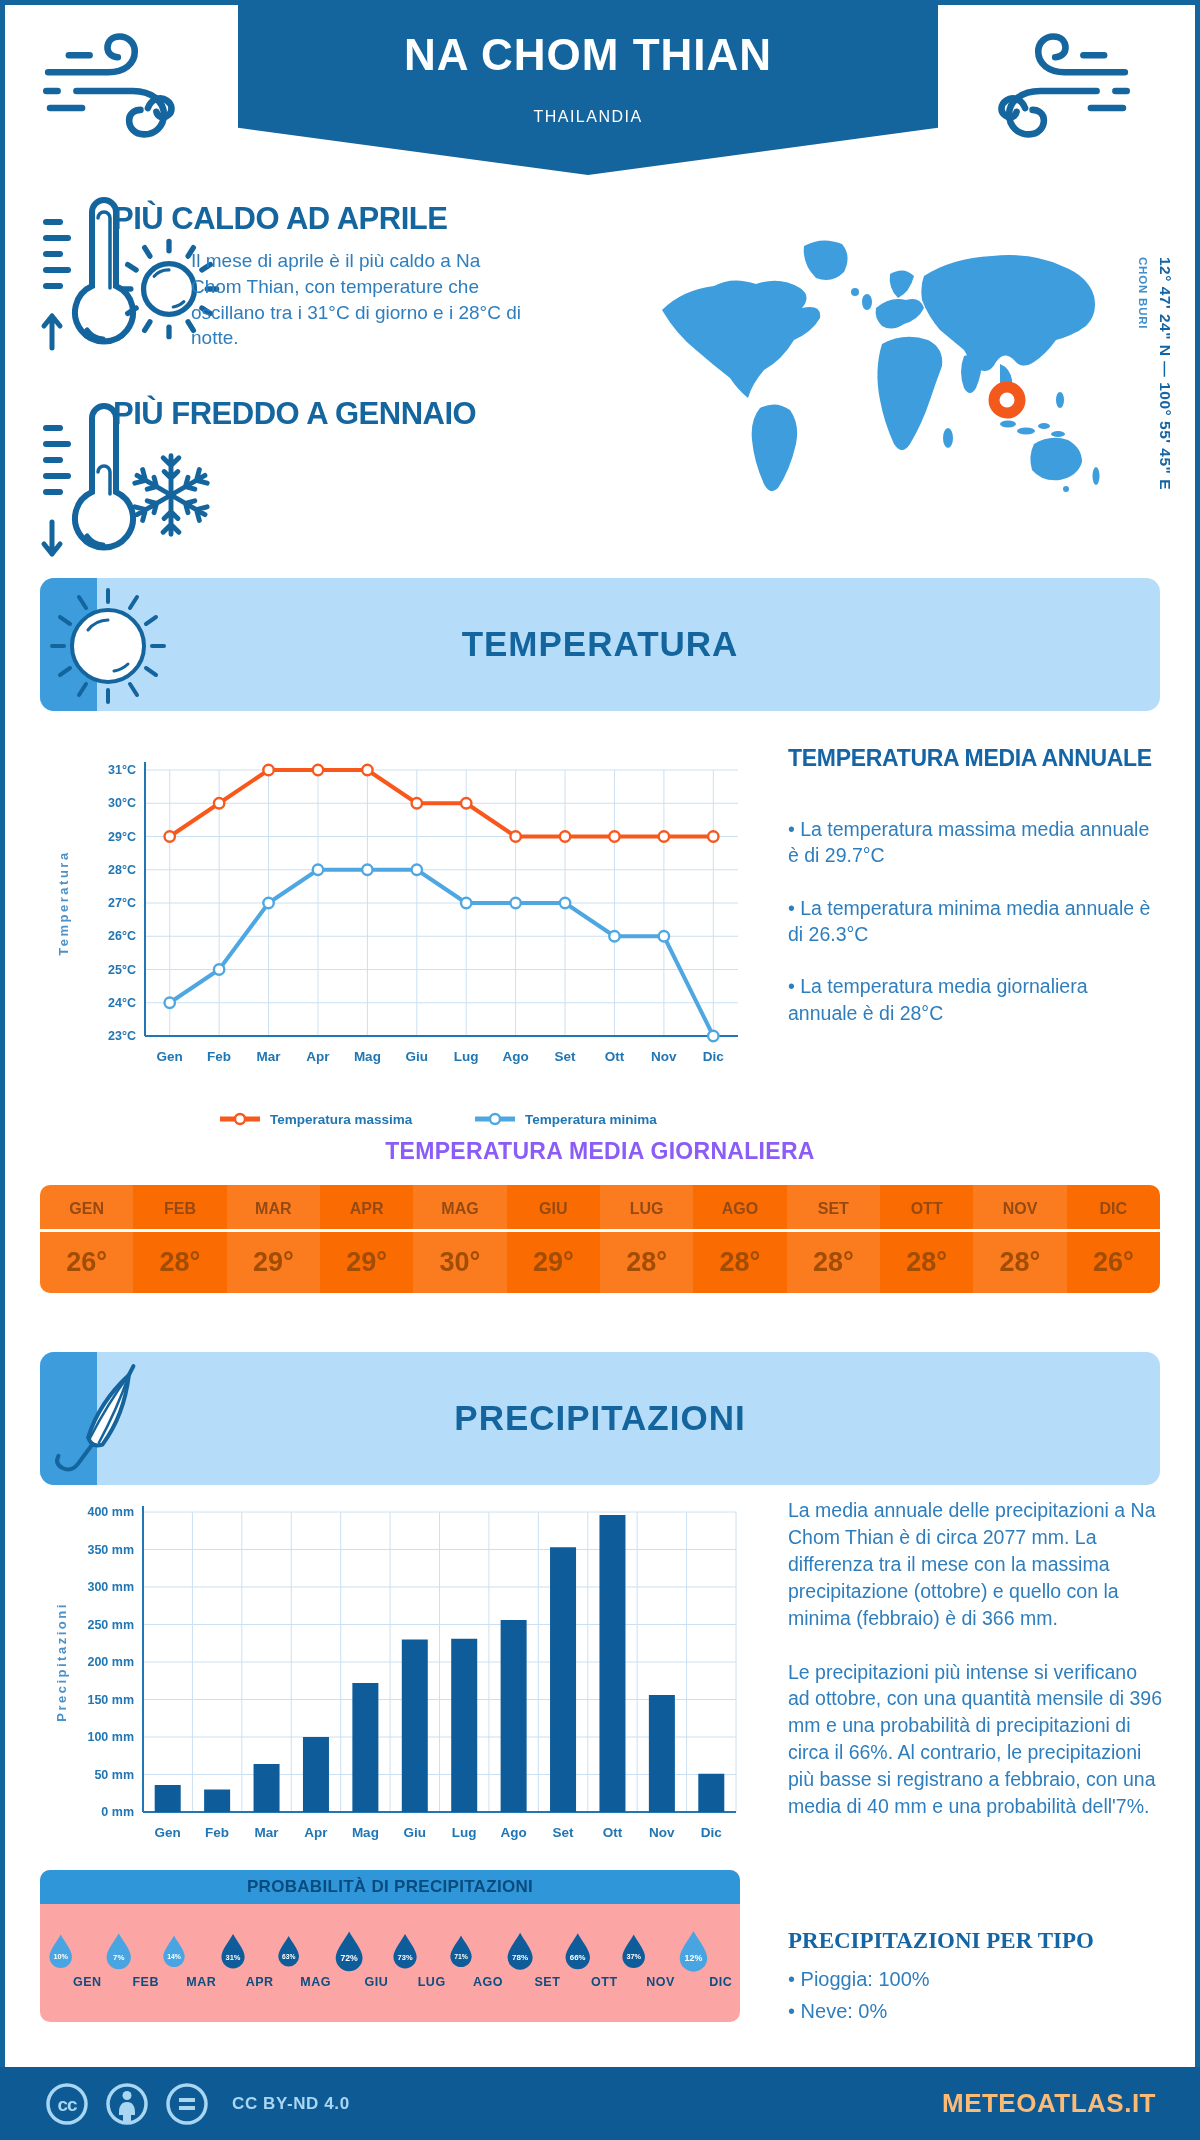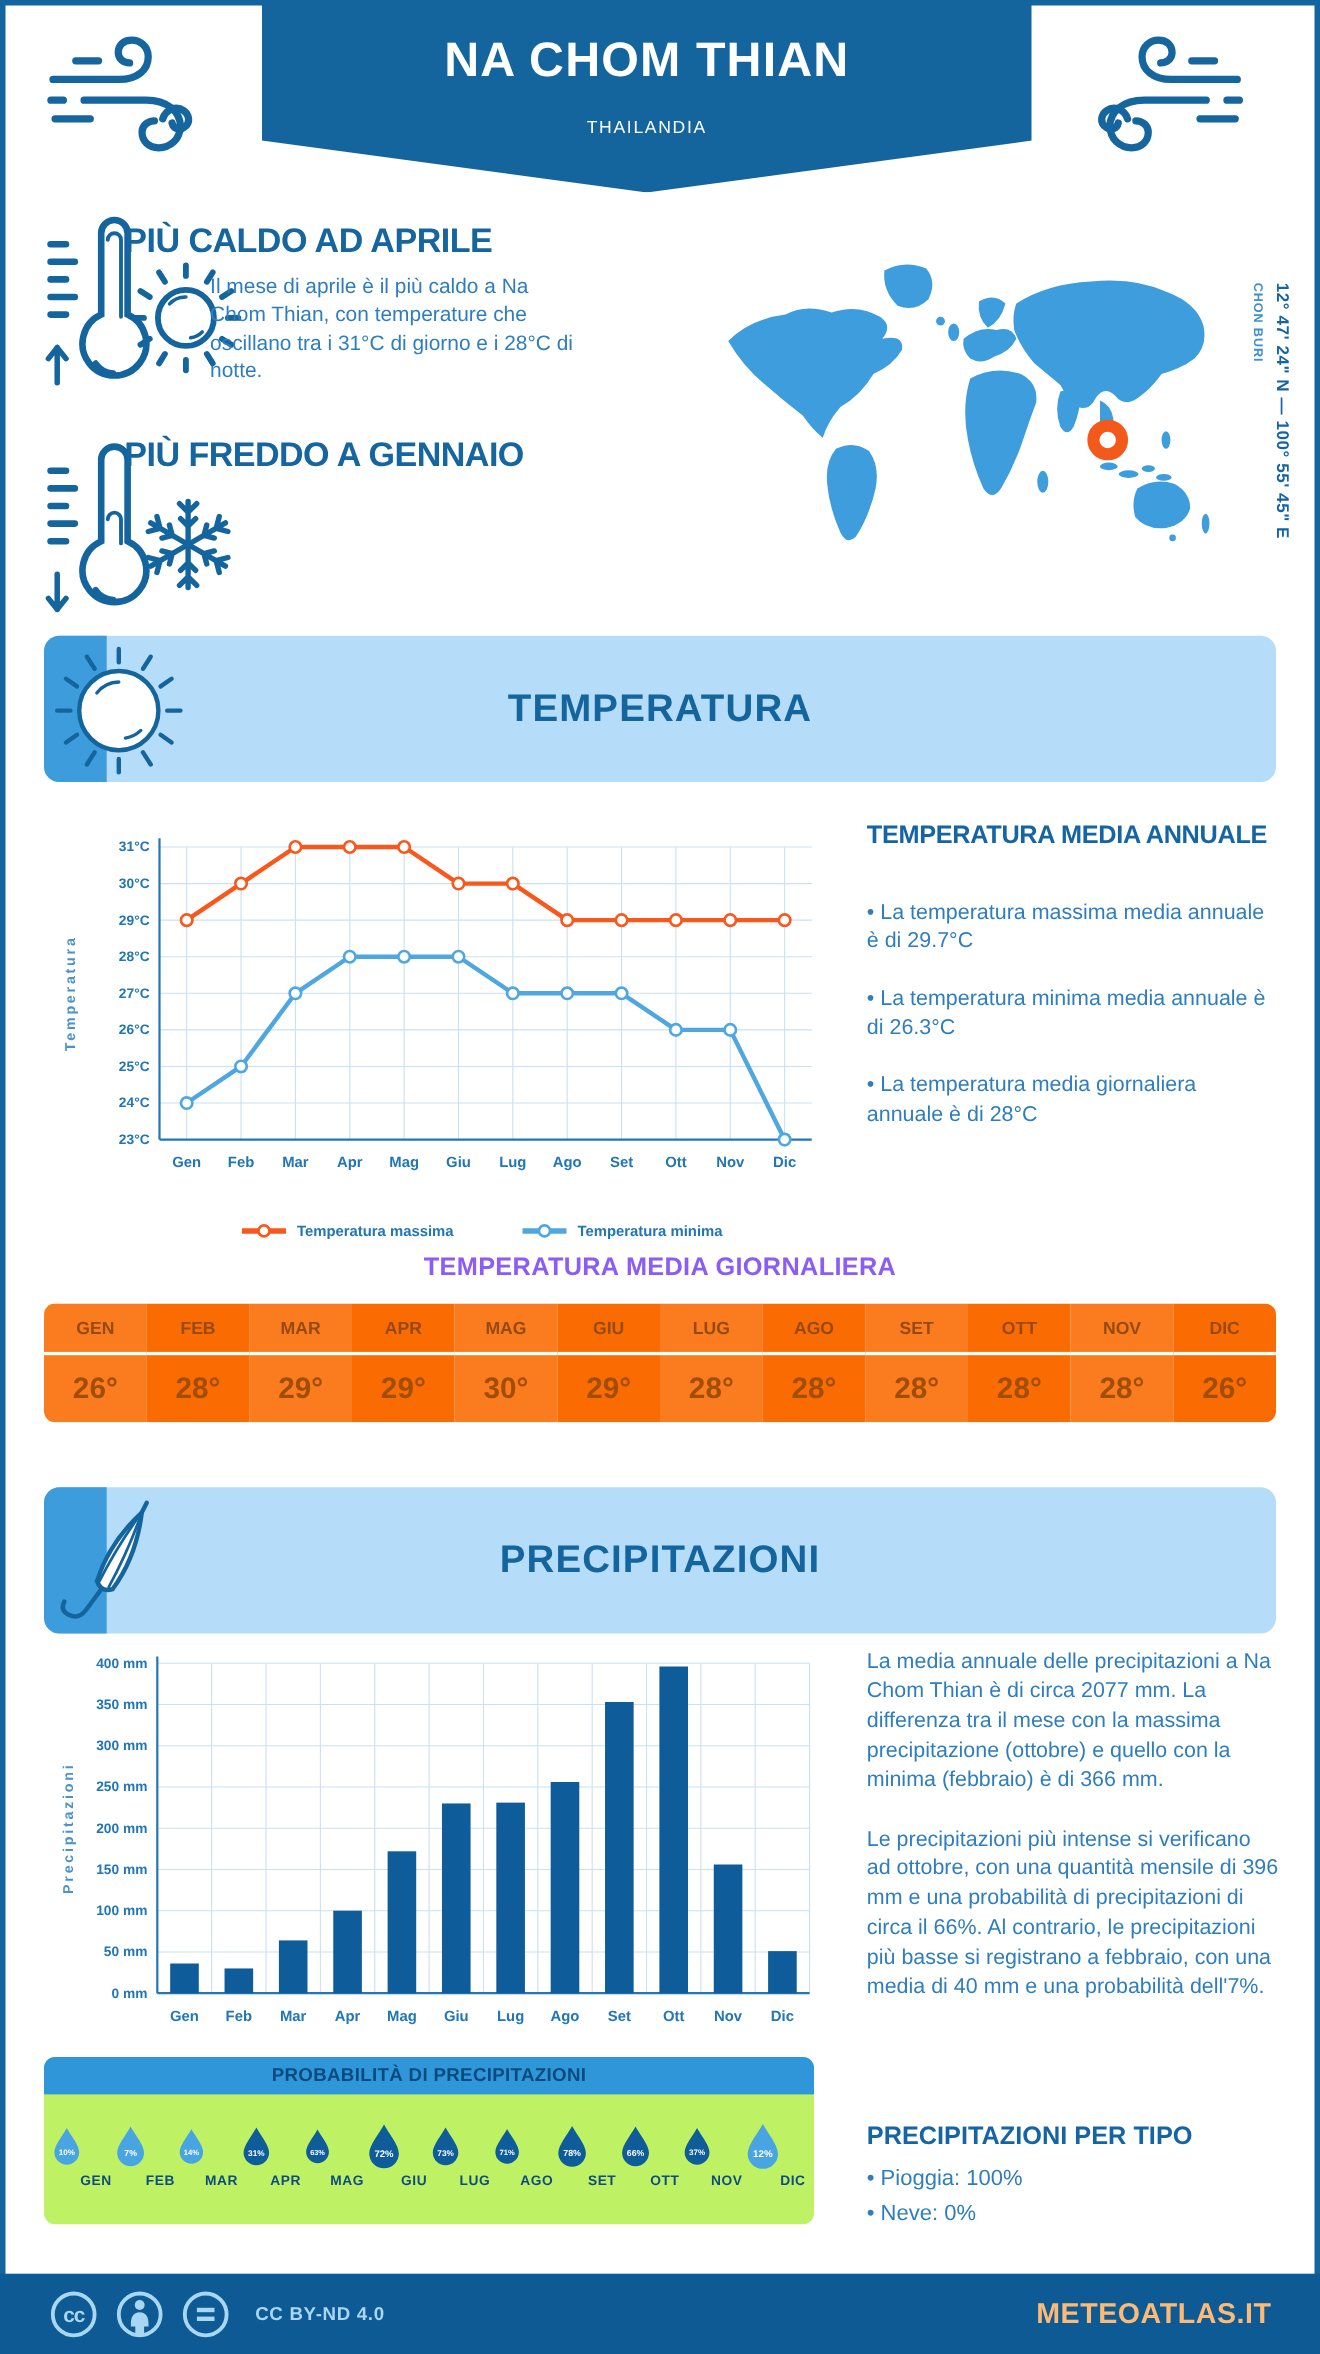--- a/index.html
+++ b/index.html
@@ -67,30 +67,30 @@
                  color:#964A12; border-bottom:3px solid #fff; }
   .temp-col .v { flex:1; display:flex; align-items:center; justify-content:center;
                  font-size:27px; font-weight:700; color:#A24D04; }
 
   
   .precip-text { position:absolute; left:788px; top:1497px; width:375px; }
   .precip-text p { font-size:19.5px; line-height:1.38; color:#2E7EBE; margin-bottom:27px; }
 
   
   .prob-panel { position:absolute; left:40px; top:1870px; width:700px; height:152px;
-                border-radius:10px; overflow:hidden; background:#bef264; }
+                border-radius:10px; overflow:hidden; background:#fca5a5; }
   .prob-title { height:34px; line-height:34px; background:#2F97D9; text-align:center;
                 font-size:17px; font-weight:700; color:#0A4B7D; letter-spacing:0.3px; }
   .droplet-row { display:flex; justify-content:space-around; align-items:flex-start; padding:9px 6px 0; }
   .drop { display:flex; flex-direction:row; align-items:flex-end; width:54px; }
   .drop .mon { margin-top:3px; font-size:12.5px; font-weight:700; color:#0D4D80; letter-spacing:0.5px; }
 
   
   .bytype { position:absolute; left:788px; top:1928px; width:372px; }
-  .bytype h4 { font-size:23px; font-weight:700; color:#1565A5; margin-bottom:12px; }
+  .bytype h4 { font-size:23px; font-weight:700; color:#1565A5; margin-bottom:12px;font-family:Liberation Serif, serif; }
   .bytype .bullet { margin-bottom:5px; font-size:20px; }
 
   
   .footer { position:absolute; left:0; right:0; top:2067px; height:73px; background:#0E5A94;
             display:flex; align-items:center; padding:13px 44px; gap:14px; z-index:45; }
   .license { font-size:17px; font-weight:700; color:#A9D6F2; letter-spacing:0.6px; margin-left:8px; }
   .site { margin-left:auto; font-size:26px; font-weight:700; color:#fdba74; letter-spacing:0.5px; }
 </style>
 </head>
 <body>

